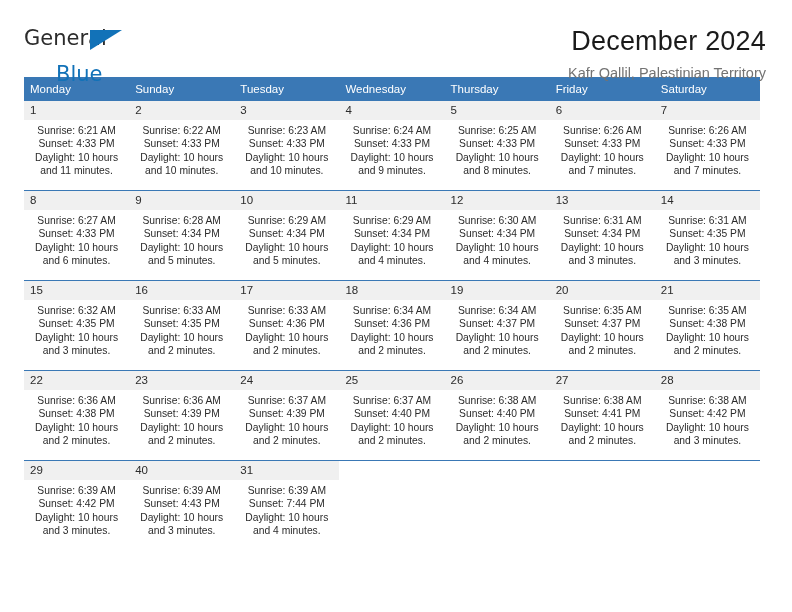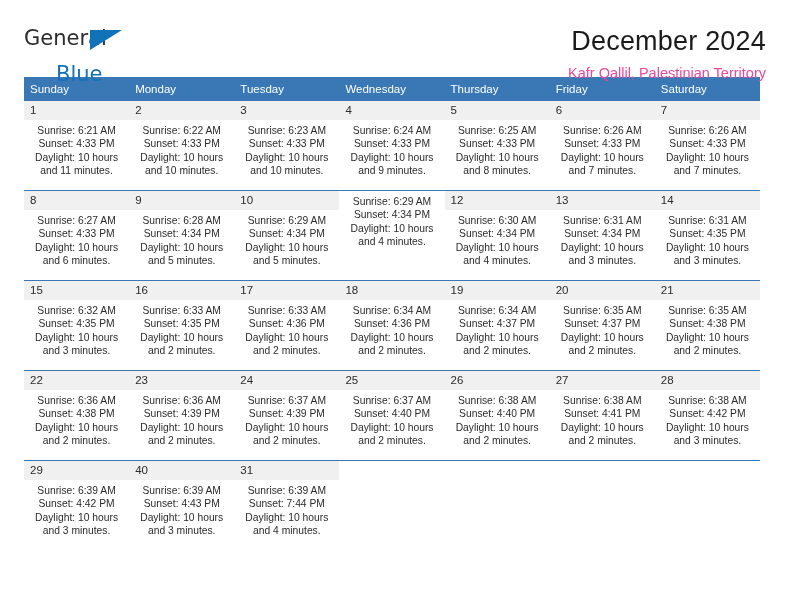--- a/index.html
+++ b/index.html
@@ -69,21 +69,21 @@
   }
   .cal-title {
     font-size: 27px;
     font-weight: normal;
     color: #1a1a1a;
     line-height: 30px;
     letter-spacing: 0.2px;
   }
   .cal-subtitle {
     font-size: 14.5px;
-    color: #ec4899;
+    color: #737373;
     line-height: 19px;
     margin-top: 8px;
   }
 
   
   .calendar {
     width: 736px;
     margin-top: 3px;
   }
   .weekdays {
@@ -150,22 +150,22 @@
       <span class="logo-blue">Blue</span>
     </div>
     <div class="title-block">
       <div class="cal-title">December 2024</div>
       <div class="cal-subtitle">Kafr Qallil, Palestinian Territory</div>
     </div>
   </div>
 
   <div class="calendar">
     <div class="weekdays">
+      <div class="weekday">Monday</div>
       <div class="weekday">Sunday</div>
-      <div class="weekday">Monday</div>
       <div class="weekday">Tuesday</div>
       <div class="weekday">Wednesday</div>
       <div class="weekday">Thursday</div>
       <div class="weekday">Friday</div>
       <div class="weekday">Saturday</div>
     </div>
 
     <div id="weeks-host">
         <div class="week">
           <div class="daycell">
@@ -255,20 +255,21 @@
           <div class="daycell">
             <div class="daynum">10</div>
             <div class="info">
               <div>Sunrise: 6:29 AM</div>
               <div>Sunset: 4:34 PM</div>
               <div>Daylight: 10 hours</div>
               <div>and 5 minutes.</div>
             </div>
           </div>
           <div class="daycell">
+            <div class="daynum">11</div>
             <div class="info">
               <div>Sunrise: 6:29 AM</div>
               <div>Sunset: 4:34 PM</div>
               <div>Daylight: 10 hours</div>
               <div>and 4 minutes.</div>
             </div>
           </div>
           <div class="daycell">
             <div class="daynum">12</div>
             <div class="info">

